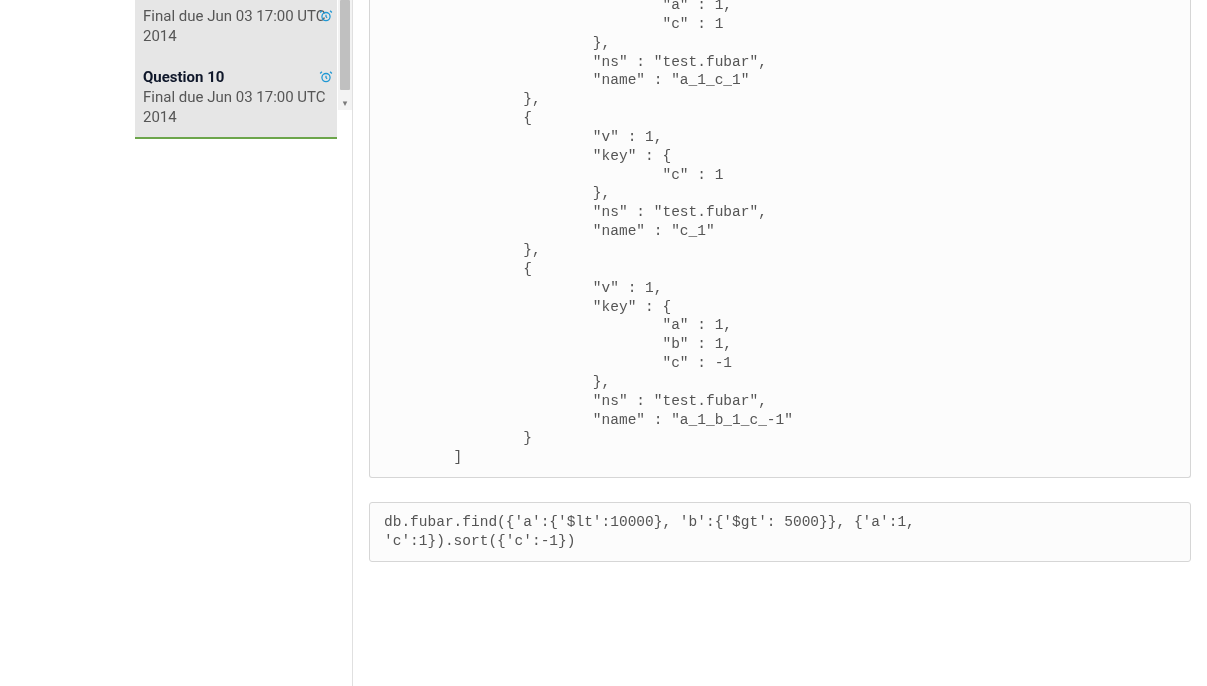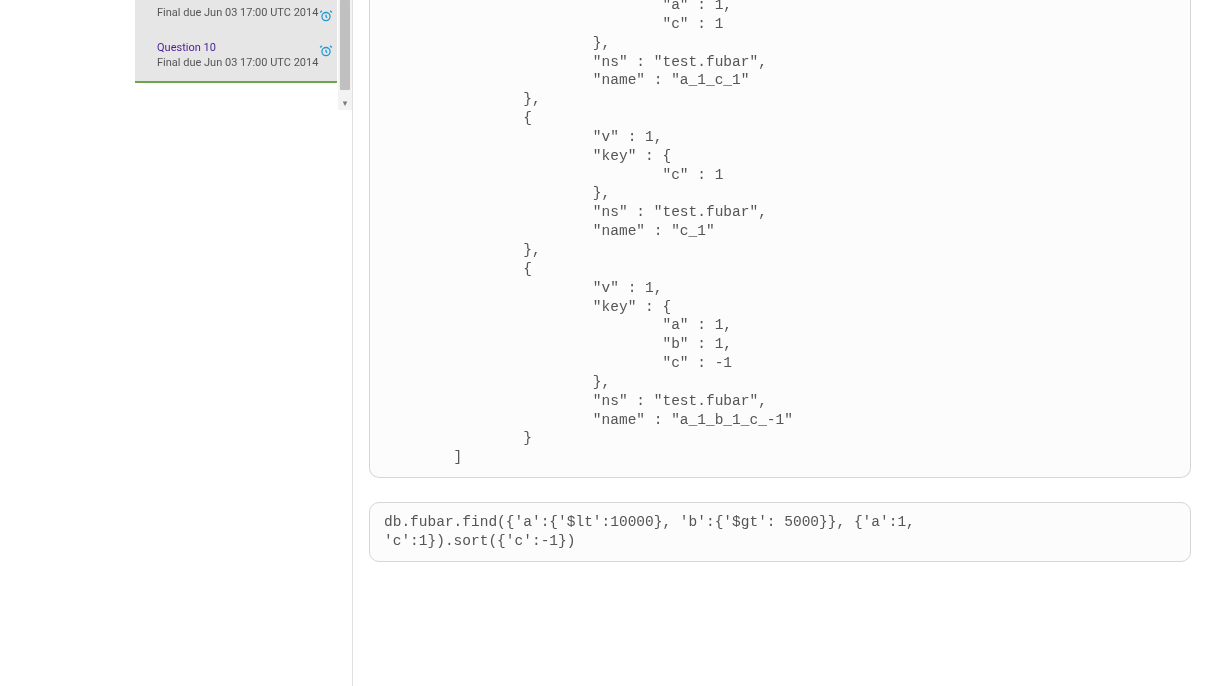--- a/index.html
+++ b/index.html
@@ -28,32 +28,32 @@
     }
     .sidebar-inner {
       position: absolute;
       left: 135px;
       top: 0;
       right: 15px;
       background: #e6e6e6;
       border-bottom: 2px solid #6ca54b;
     }
     .question-item {
-      padding: 6px 10px 10px 22px;
+      padding: 6px 10px 10px 8px;
       color: #4a4a4a;
-      font-size: 11px;
+      font-size: 15px;
       line-height: 1.35;
       position: relative;
     }
     .question-item + .question-item {
       margin-top: 4px;
     }
     .question-title {
-      font-weight: 400;
-      color: #4c1d95;
+      font-weight: 700;
+      color: #0f172a;
     }
     .question-due {
       color: #565656;
     }
     .alarm-icon {
       position: absolute;
       right: 4px;
       top: 8px;
       color: #1f98d4;
       font-size: 15px;
@@ -88,21 +88,21 @@
       line-height: 14px;
     }
     .main {
       flex: 1;
       padding: 0 16px 0 16px;
       overflow: hidden;
     }
     .code-block {
       background: #fcfcfc;
       border: 1px solid #d6d6d6;
-      border-radius: 10px;
+      border-radius: 3px;
       padding: 10px 14px;
       font-family: "Consolas", "Monaco", "Courier New", monospace;
       font-size: 14.5px;
       line-height: 1.3;
       color: #555;
       white-space: pre;
       overflow: hidden;
       margin-bottom: 24px;
     }
     .code-block.truncated-top {

